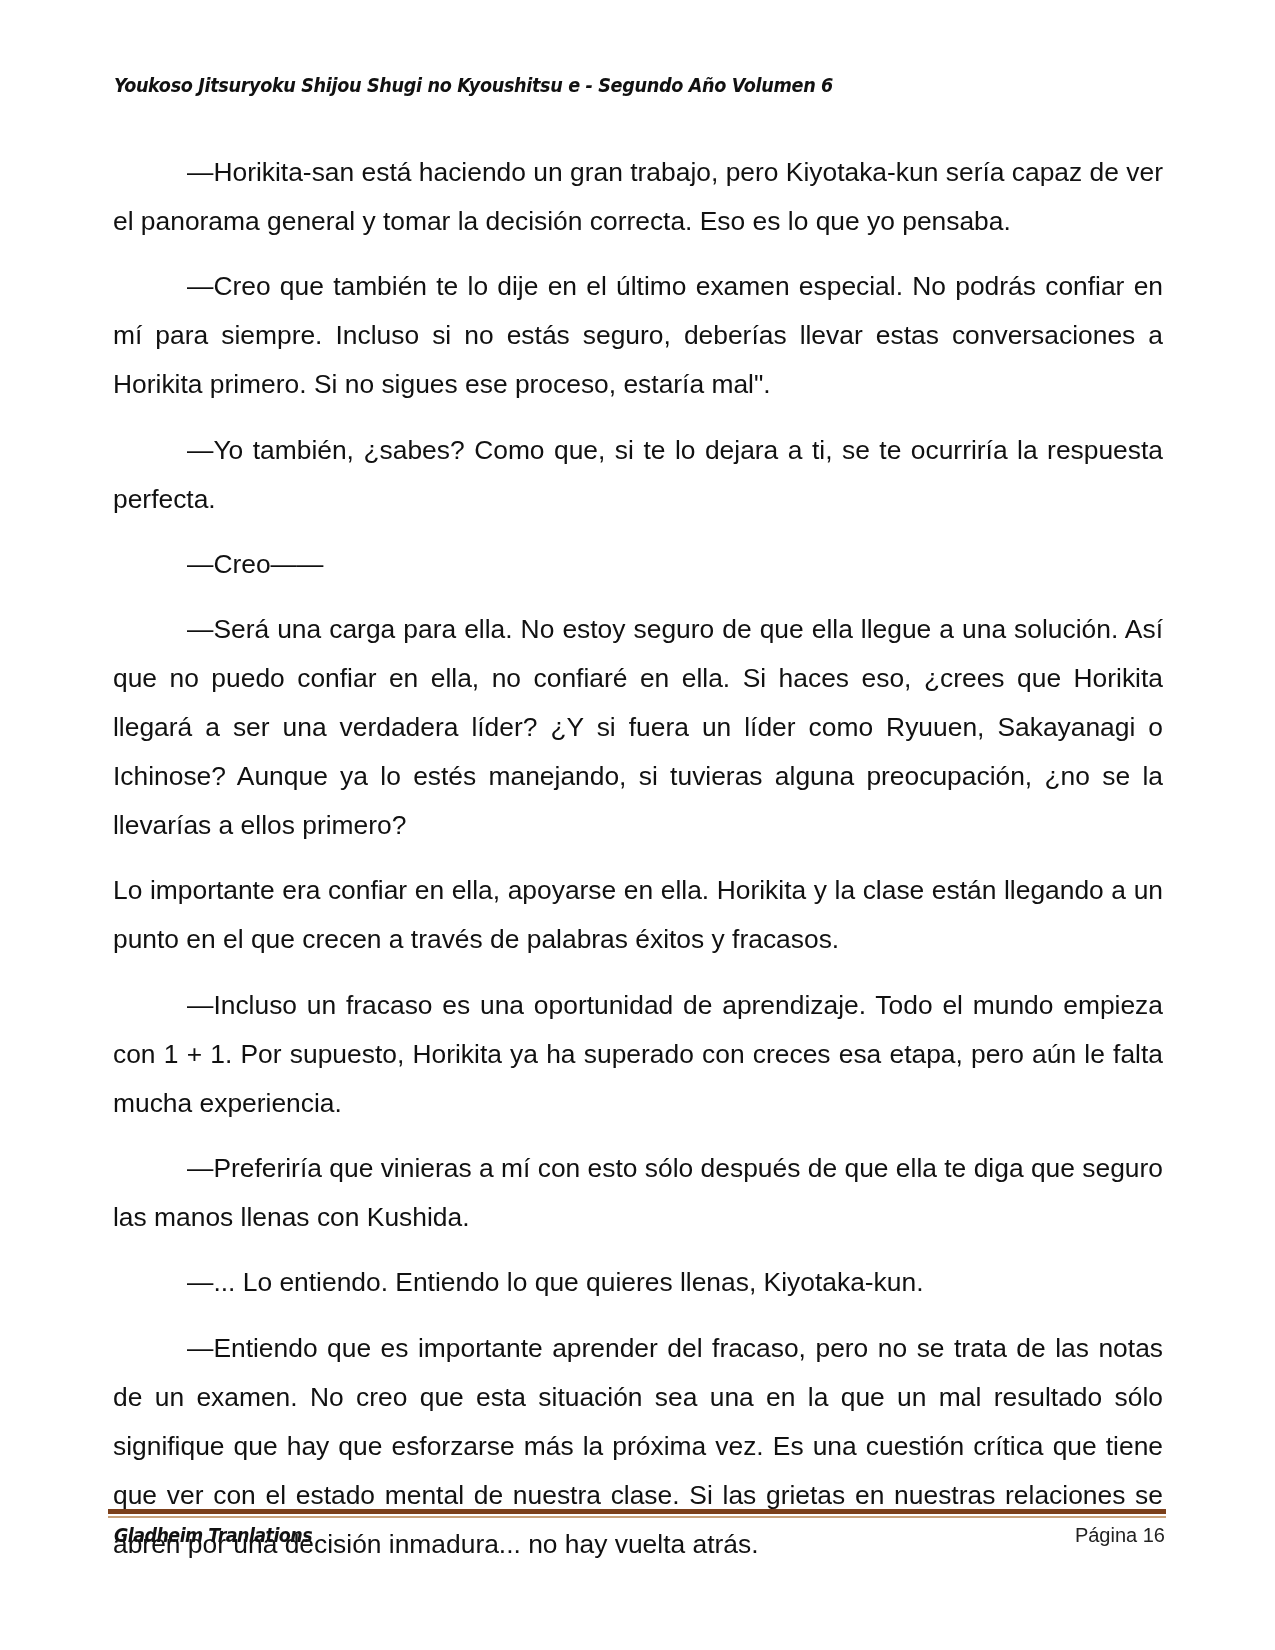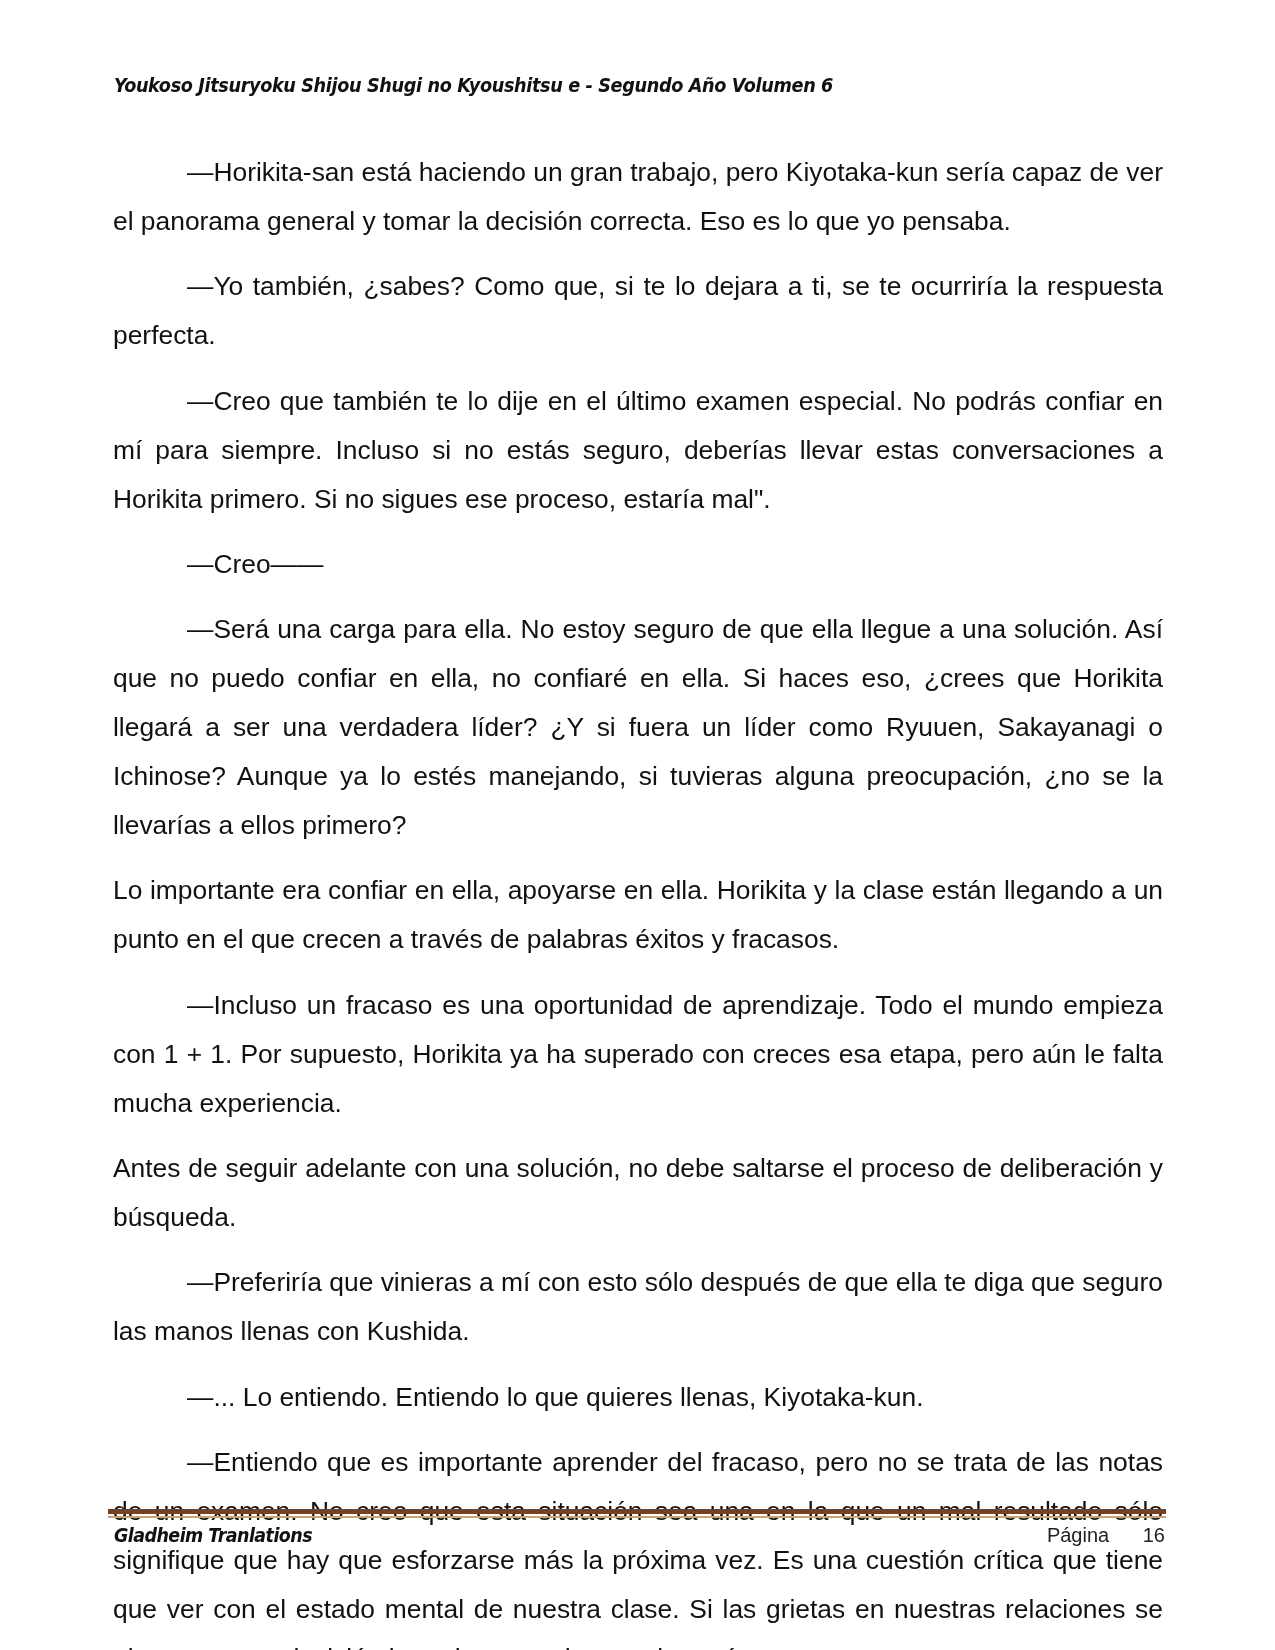--- a/index.html
+++ b/index.html
@@ -24,36 +24,35 @@
     position: absolute; left: 114px; top: 1524px;
     font-family: "DejaVu Sans", sans-serif; font-weight: bold; font-style: italic;
     font-size: 19px; letter-spacing: -0.6px; color: #111;
     transform: scaleX(0.92); transform-origin: left center; white-space: nowrap;
   }
   .footer-right {
     position: absolute; right: 110px; top: 1524px;
     font-family: "Liberation Sans", sans-serif; font-size: 20px; color: #222;
     white-space: nowrap;
   }
-  .footer-right .num { font-weight: normal; margin-left: 28px; }
+  .footer-right .num { font-weight: normal; }
 </style>
 </head>
 <body>
 
 <div class="header">Youkoso Jitsuryoku Shijou Shugi no Kyoushitsu e - Segundo Año Volumen 6</div>
 
 <div class="body">
   <p class="para indent">—Horikita-san está haciendo un gran trabajo, pero Kiyotaka-kun sería capaz de ver el panorama general y tomar la decisión correcta. Eso es lo que yo pensaba.</p>
+  <p class="para indent">—Creo que también te lo dije en el último examen especial. No podrás confiar en mí para siempre. Incluso si no estás seguro, deberías llevar estas conversaciones a Horikita primero. Si no sigues ese proceso, estaría mal".</p>
   <p class="para indent">—Yo también, ¿sabes? Como que, si te lo dejara a ti, se te ocurriría la respuesta perfecta.</p>
-  <p class="para indent">—Creo que también te lo dije en el último examen especial. No podrás confiar en mí para siempre. Incluso si no estás seguro, deberías llevar estas conversaciones a Horikita primero. Si no sigues ese proceso, estaría mal".</p>
   <p class="para indent">—Creo——</p>
   <p class="para indent">—Será una carga para ella. No estoy seguro de que ella llegue a una solución. Así que no puedo confiar en ella, no confiaré en ella. Si haces eso, ¿crees que Horikita llegará a ser una verdadera líder? ¿Y si fuera un líder como Ryuuen, Sakayanagi o Ichinose? Aunque ya lo estés manejando, si tuvieras alguna preocupación, ¿no se la llevarías a ellos primero?</p>
   <p class="para">Lo importante era confiar en ella, apoyarse en ella. Horikita y la clase están llegando a un punto en el que crecen a través de palabras éxitos y fracasos.</p>
   <p class="para indent">—Incluso un fracaso es una oportunidad de aprendizaje. Todo el mundo empieza con 1 + 1. Por supuesto, Horikita ya ha superado con creces esa etapa, pero aún le falta mucha experiencia.</p>
-  <p class="para">Antes de seguir adelante con una solución, no debe saltarse el proceso de deliberación y búsqueda.</p>
   <p class="para indent">—Preferiría que vinieras a mí con esto sólo después de que ella te diga que seguro las manos llenas con Kushida.</p>
   <p class="para indent">—... Lo entiendo. Entiendo lo que quieres llenas, Kiyotaka-kun.</p>
   <p class="para indent">—Entiendo que es importante aprender del fracaso, pero no se trata de las notas de un examen. No creo que esta situación sea una en la que un mal resultado sólo signifique que hay que esforzarse más la próxima vez. Es una cuestión crítica que tiene que ver con el estado mental de nuestra clase. Si las grietas en nuestras relaciones se abren por una decisión inmadura... no hay vuelta atrás.</p>
 </div>
 
 <div class="footer-rule rule-thick"></div>
 <div class="footer-rule rule-thin"></div>
 
 <div class="footer-left">Gladheim Tranlations</div>
 <div class="footer-right">

